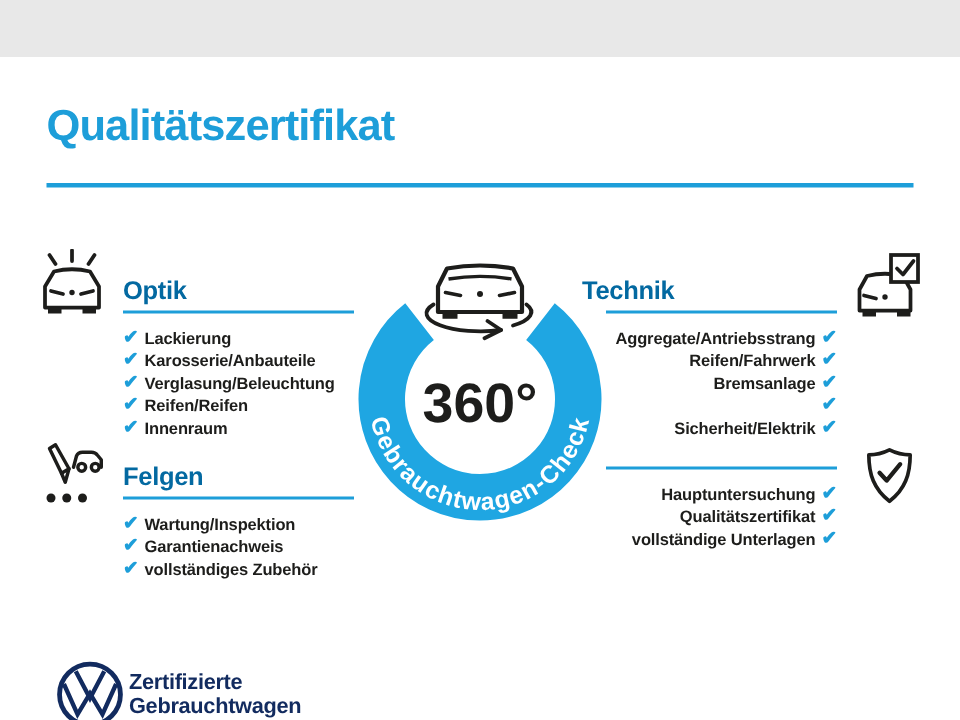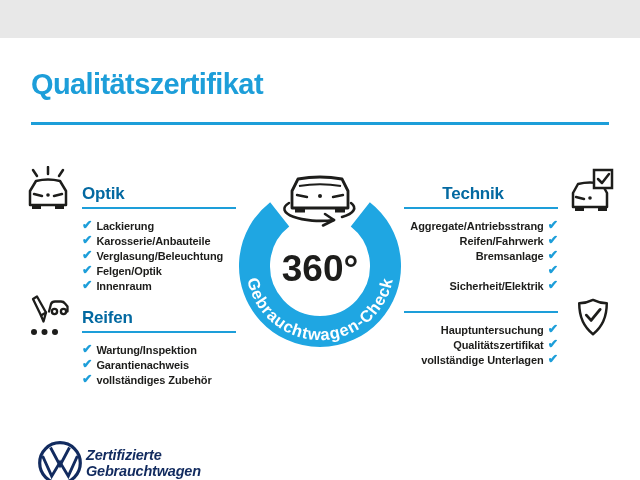--- a/index.html
+++ b/index.html
@@ -13,40 +13,40 @@
     position:absolute; left:31px; top:30px; font-size:29px; font-weight:700;
     letter-spacing:-0.6px; color:#1d9ed9;
   }
   .title-rule {
     position:absolute; left:31px; top:84px; width:578px; height:3px; background:#1d9ed9;
   }
   
   .section { position:absolute; width:170px; }
   #sec-optik    { left:82px;  top:146px; }
   #sec-wartung  { left:82px;  top:270px; }
-  #sec-technik  { right:82px; top:146px; text-align:center; }
+  #sec-technik  { right:82px; top:146px; text-align:left; }
   #sec-garantie { right:82px; top:270px; text-align:right; }
   .sec-head {
     font-size:17px; font-weight:700; color:#0369a1; line-height:20px; letter-spacing:-0.2px;
   }
   .sec-rule { width:154px; height:2px; background:#1d9ed9; margin-top:3px; }
   .section.right .sec-rule { margin-left:16px; }
   ul.checklist { list-style:none; margin:9px 0 0 0; padding:0; }
   ul.checklist li {
     display:flex; align-items:center; gap:4px; height:15px;
     font-size:11px; font-weight:700; color:#1d1d1b; letter-spacing:-0.1px; white-space:nowrap;
   }
   .section.right ul.checklist li { justify-content:flex-end; }
   .chk { color:#1d9ed9; font-size:12.5px; line-height:1; transform:translateY(-0.5px); }
   
   .abs { position:absolute; }
   
   .footer-text {
     position:absolute; left:86px; top:410px; font-size:14.5px; font-weight:700;
-    line-height:15.5px; color:#122b5f; letter-spacing:-0.2px;font-style:italic;
+    line-height:15.5px; color:#122b5f; letter-spacing:-0.2px;
   }
   svg { display:block; }
 </style>
 </head>
 <body>
 
 <div class="canvas">
 
   <div class="page-title">Qualitätszertifikat</div>
   <div class="title-rule"></div>
@@ -128,31 +128,31 @@
       <li>
           <span class="chk">✔</span>
           <span>Karosserie/Anbauteile</span>
         </li>
       <li>
           <span class="chk">✔</span>
           <span>Verglasung/Beleuchtung</span>
         </li>
       <li>
           <span class="chk">✔</span>
-          <span>Felgen/Optik</span>
+          <span>Reifen/Reifen</span>
         </li>
       <li>
           <span class="chk">✔</span>
           <span>Innenraum</span>
         </li>
     </ul>
   </div>
 
   <div class="section left" id="sec-wartung">
-    <div class="sec-head">Reifen</div>
+    <div class="sec-head">Felgen</div>
     <div class="sec-rule"></div>
     <ul class="checklist">
       <li>
           <span class="chk">✔</span>
           <span>Wartung/Inspektion</span>
         </li>
       <li>
           <span class="chk">✔</span>
           <span>Garantienachweis</span>
         </li>

